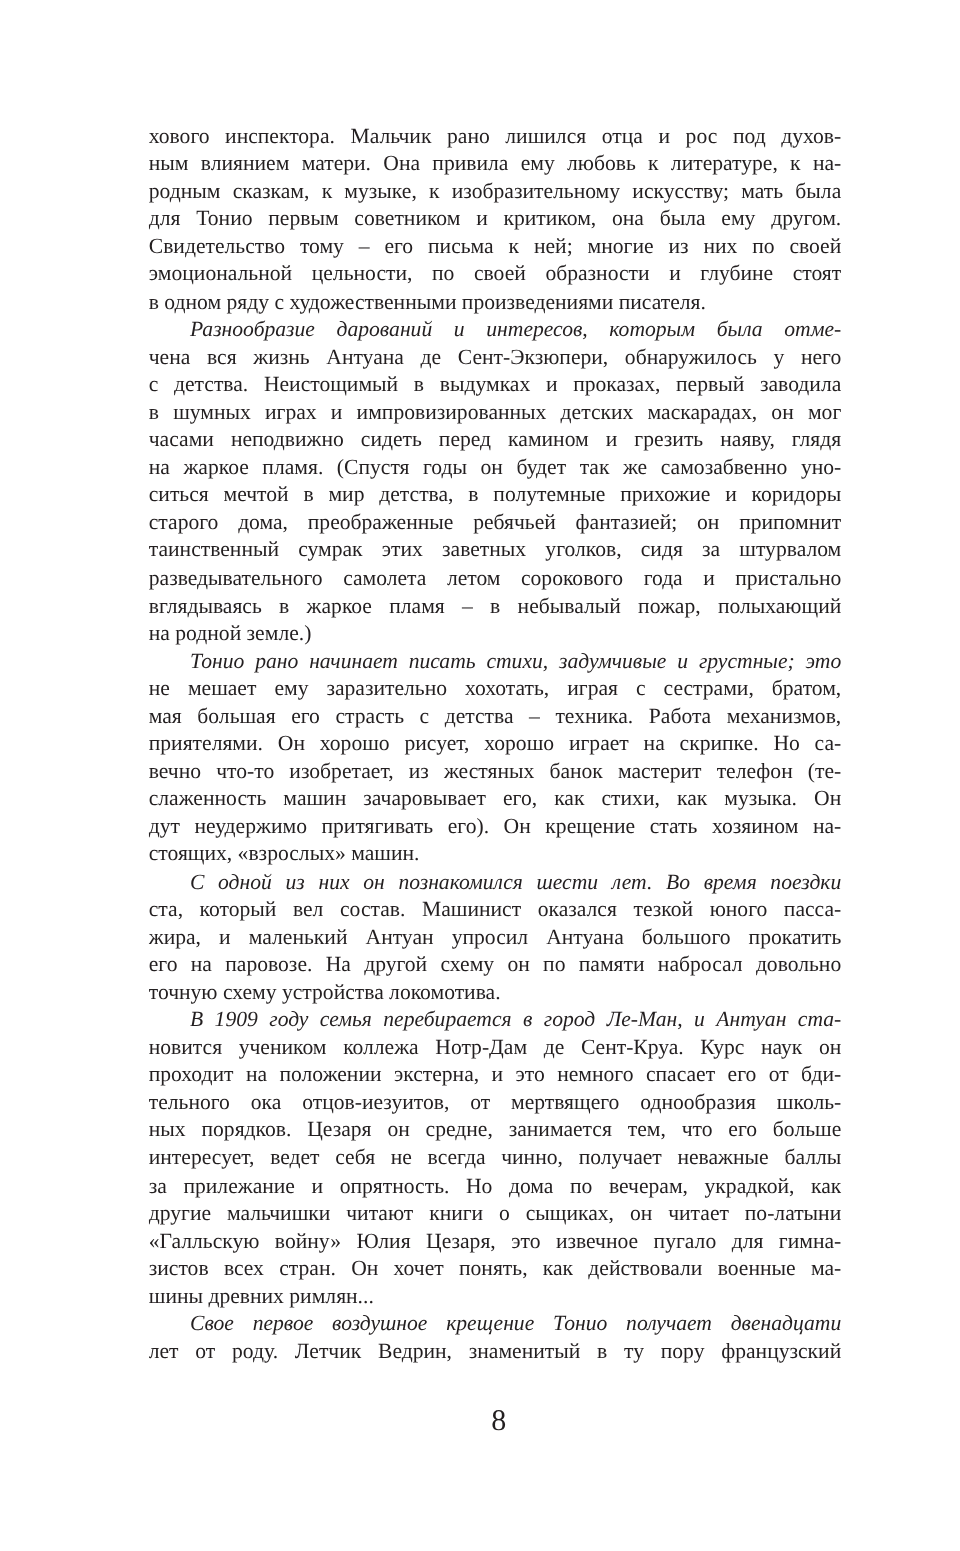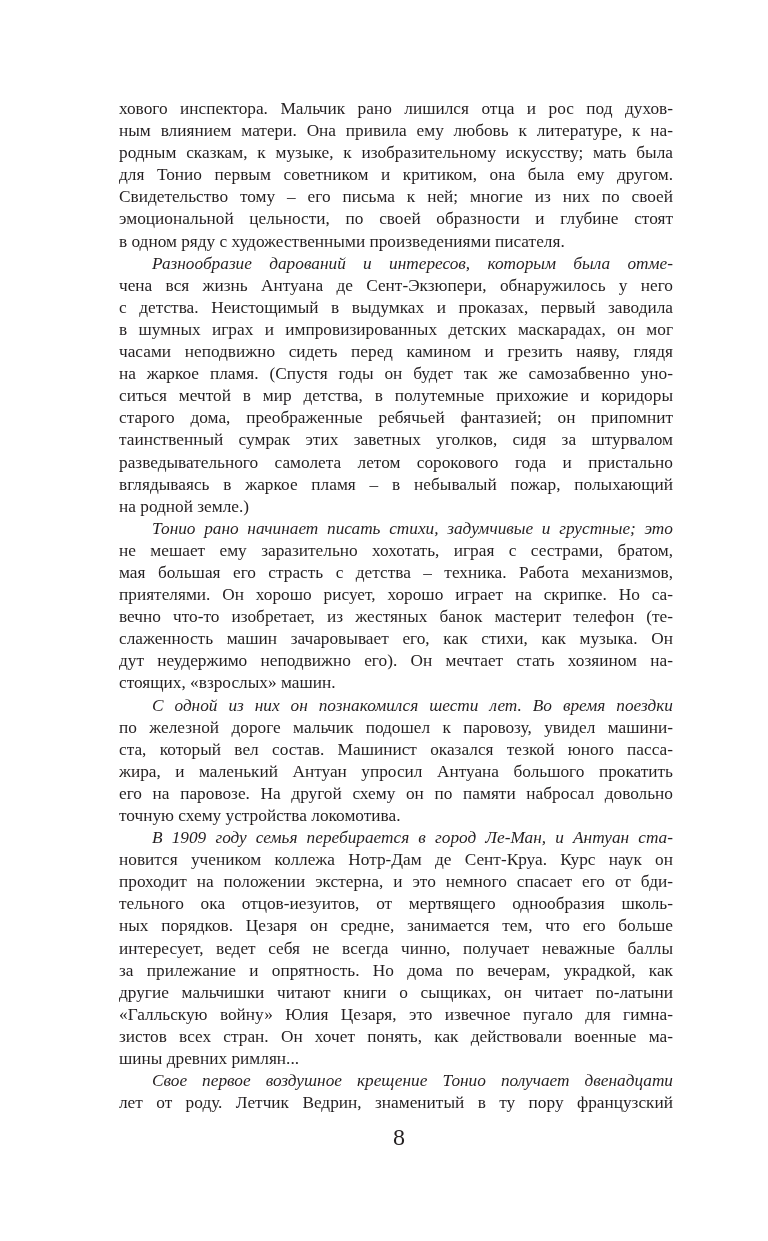--- a/index.html
+++ b/index.html
@@ -86,26 +86,25 @@
         <span class="line">вглядываясь в жаркое пламя – в небывалый пожар, полыхающий</span>
         <span class="line last">на родной земле.)</span>
       </div>
       <div class="paragraph">
         <span class="line indent">Тонио рано начинает писать стихи, задумчивые и грустные; это</span>
         <span class="line">не мешает ему заразительно хохотать, играя с сестрами, братом,</span>
         <span class="line">мая большая его страсть с детства – техника. Работа механизмов,</span>
         <span class="line">приятелями. Он хорошо рисует, хорошо играет на скрипке. Но са-</span>
         <span class="line">вечно что-то изобретает, из жестяных банок мастерит телефон (те-</span>
         <span class="line">слаженность машин зачаровывает его, как стихи, как музыка. Он</span>
-        <span class="line">дут неудержимо неподвижно его). Он мечтает стать хозяином на-</span>
+        <span class="line">дут неудержимо притягивать его). Он крещение стать хозяином на-</span>
         <span class="line last">стоящих, «взрослых» машин.</span>
       </div>
       <div class="paragraph">
         <span class="line indent">С одной из них он познакомился шести лет. Во время поездки</span>
-        <span class="line">по железной дороге мальчик подошел к паровозу, увидел машини-</span>
         <span class="line">ста, который вел состав. Машинист оказался тезкой юного пасса-</span>
         <span class="line">жира, и маленький Антуан упросил Антуана большого прокатить</span>
         <span class="line">его на паровозе. На другой схему он по памяти набросал довольно</span>
         <span class="line last">точную схему устройства локомотива.</span>
       </div>
       <div class="paragraph">
         <span class="line indent">В 1909 году семья перебирается в город Ле-Ман, и Антуан ста-</span>
         <span class="line">новится учеником коллежа Нотр-Дам де Сент-Круа. Курс наук он</span>
         <span class="line">проходит на положении экстерна, и это немного спасает его от бди-</span>
         <span class="line">тельного ока отцов-иезуитов, от мертвящего однообразия школь-</span>

